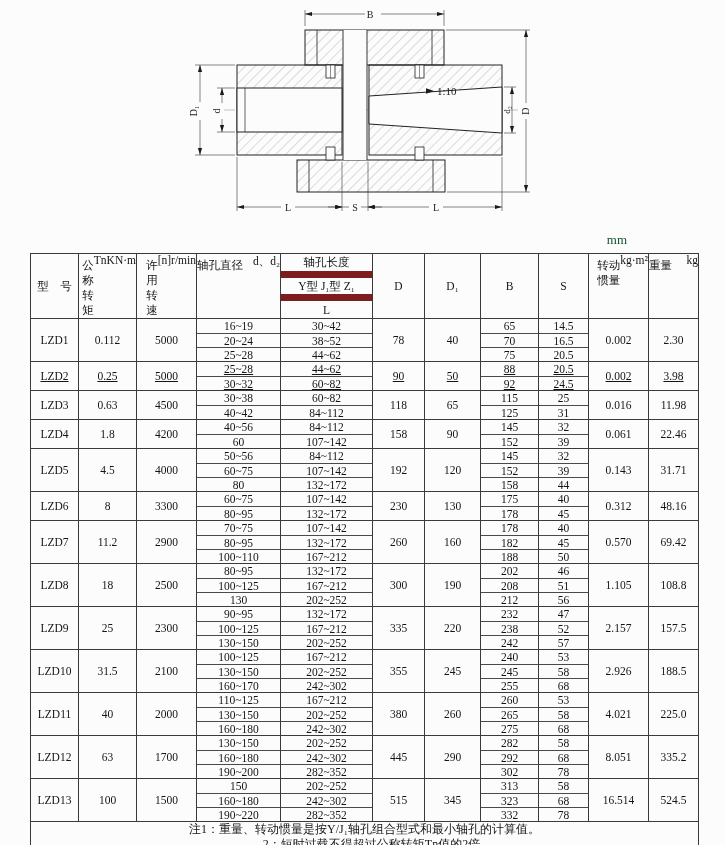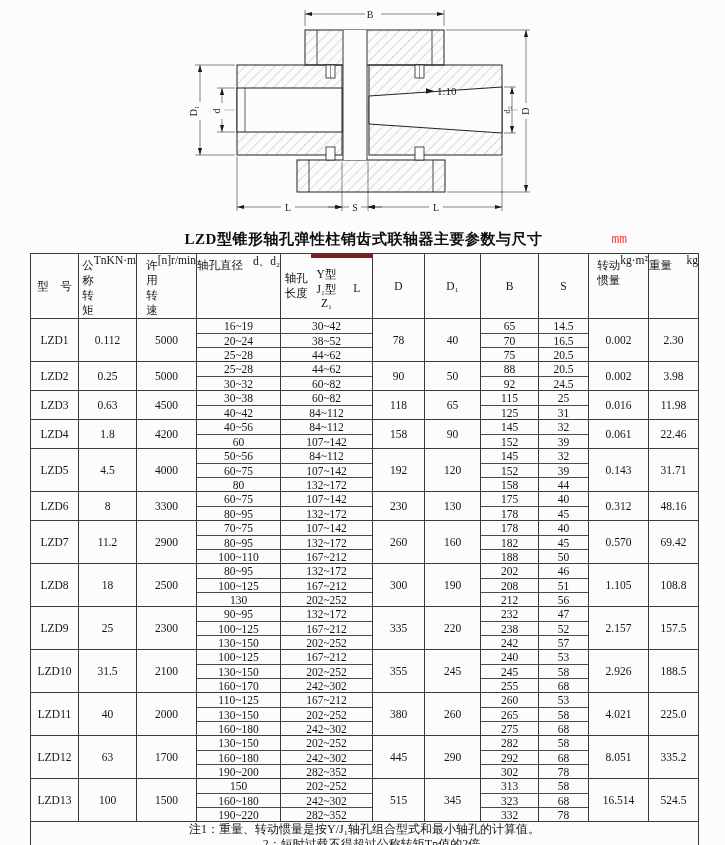--- a/index.html
+++ b/index.html
@@ -7,35 +7,35 @@
   body { width:725px; height:845px; position:relative; overflow:hidden;
          font-family:"Liberation Serif","DejaVu Serif",serif; color:#111; }
 
   
   .drawing { position:absolute; left:182px; top:0; width:370px; height:225px; }
 
   
   .title-row { position:absolute; top:230px; left:30px; width:667px; height:22px; }
   .doc-title { position:absolute; left:0; right:0; text-align:center;
                font-size:15px; font-weight:bold; letter-spacing:.5px; color:#0d0d0d; }
-  .unit-label { position:absolute; right:70px; top:2px; font-size:13px; color:#ef4444;font-family:Liberation Mono, monospace; }
+  .unit-label { position:absolute; right:70px; top:2px; font-size:13px; color:#14532d; }
 
   
   table.params { position:absolute; top:253px; left:30px; width:668px;
                  border-collapse:collapse; table-layout:fixed;
                  font-size:11.5px; color:#141414; }
   table.params td, table.params th { border:1px solid #3a3a3a; text-align:center;
                  vertical-align:middle; padding:0; font-weight:normal; overflow:hidden; }
   table.params { border:1.5px solid #2c2c2c; }
   th .hcol { display:flex; flex-direction:row; justify-content:space-between; height:100%;text-align:right; }
   th { height:54px; font-size:11.5px; }
   .hpad-t { padding-top:4px; } .hpad-b { padding-bottom:3px; }
-  .hmid { display:flex; height:100%; }
+  .hmid { display:flex; flex-direction:column; height:100%; }
   .hmid > div { flex:1; display:flex; align-items:center; justify-content:center; }
-  .hmid > div + div { border-top:4px solid #7f1d1d; }
+  .hmid > div + div { border-top:7px solid #7f1d1d; }
   td.stack { padding:0; vertical-align:top; }
   td.stack .sub { height:14px; line-height:14px; }
   td.stack .sub.bt { border-top:1px solid #4a4a4a; }
   td.notes { text-align:left; padding:4px 6px 5px 10px; line-height:15px; font-size:12px; }
   td.notes .n2 { padding-left:26px; }
 
   svg text { font-family:"Liberation Serif","DejaVu Serif",serif; fill:#1c1c1c; }
 </style>
 </head>
 <body>
@@ -153,21 +153,20 @@
     <text x="15" y="111" text-anchor="middle" transform="rotate(-90 15 111)">D₁</text>
     <text x="38" y="111" text-anchor="middle" transform="rotate(-90 38 111)">d</text>
     <text x="106" y="210.5" text-anchor="middle">L</text>
     <text x="173" y="210.5" text-anchor="middle">S</text>
     <text x="254" y="210.5" text-anchor="middle">L</text>
   </g>
 </svg>
 </div>
 
 <div class="title-row">
-  <div class="doc-title">LZD型锥形轴孔弹性柱销齿式联轴器主要参数与尺寸</div>
   <div class="unit-label">mm</div>
 </div>
 
 <table class="params">
   <colgroup>
     <col style="width:48px">
       <col style="width:58px">
       <col style="width:60px">
     <col style="width:84px">
       <col style="width:92px">
@@ -249,21 +248,21 @@
           <div class="sub bt">75</div>
         </td>
         <td class="stack">
           <div class="sub">14.5</div>
           <div class="sub bt">16.5</div>
           <div class="sub bt">20.5</div>
         </td>
         <td>0.002</td>
         <td>2.30</td>
       </tr>
-      <tr style="height: 28px;">
+      <tr style="height: 28px; text-decoration: underline;">
         <td>LZD2</td>
         <td>0.25</td>
         <td>5000</td>
         <td class="stack">
           <div class="sub">25~28</div>
           <div class="sub bt">30~32</div>
         </td>
         <td class="stack">
           <div class="sub">44~62</div>
           <div class="sub bt">60~82</div>

